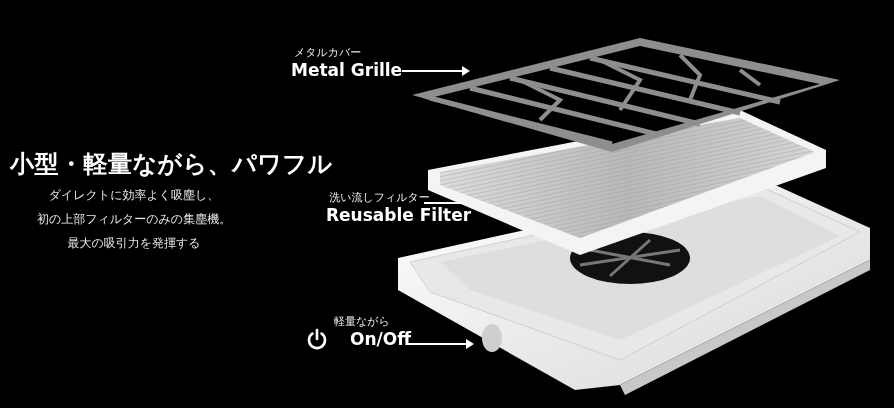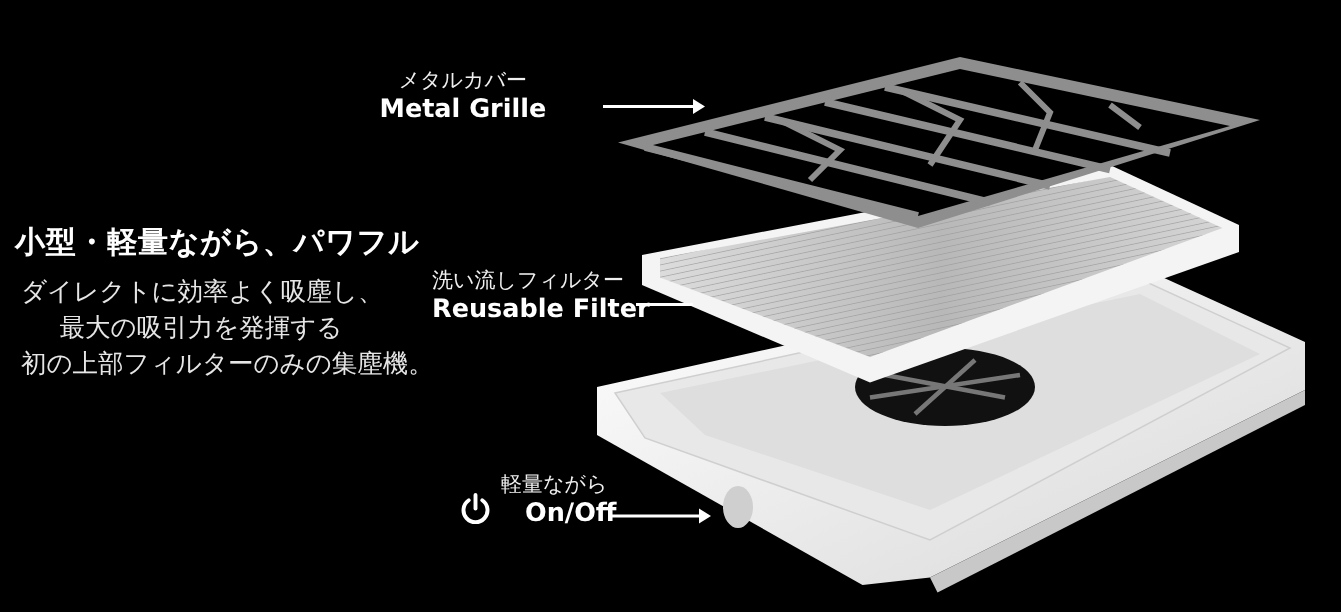--- a/index.html
+++ b/index.html
@@ -1,23 +1,23 @@
 <!DOCTYPE html>
 <html><head>
 <meta charset="utf-8">
 <style>
   html, body { margin:0; padding:0; background:#000; }
   body { width:894px; height:408px; position:relative; overflow:hidden; background:#000; color:#fff;
          font-family:"DejaVu Sans", sans-serif; }
-  .headline { position:absolute; left:10px; top:148px; font-size:20px; font-weight:bold; color:#fff; letter-spacing:0.5px; white-space:nowrap; }
-  .desc { position:absolute; left:14px; top:183px; width:240px; text-align:center; font-size:17px; line-height:24px; color:#e6e6e6; }
+  .headline { position:absolute; left:10px; top:148px; font-size:24px; font-weight:bold; color:#fff; letter-spacing:0.5px; white-space:nowrap; }
+  .desc { position:absolute; left:14px; top:183px; width:240px; text-align:center; font-size:12px; line-height:24px; color:#e6e6e6; }
   .desc div { white-space:nowrap; }
   .lbl { position:absolute; color:#fff; white-space:nowrap; }
-  .lbl .jp { font-size:14px; color:#f0f0f0; display:block; }
-  .lbl .en { font-family:"DejaVu Sans", sans-serif; font-weight:bold; font-size:17px; display:block; line-height:20px; }
+  .lbl .jp { font-size:11px; color:#f0f0f0; display:block; }
+  .lbl .en { font-family:"DejaVu Sans", sans-serif; font-weight:bold; font-size:17px; display:block; line-height:20px;margin-left:38px; }
   .arrow { position:absolute; height:2px; background:#fff; }
   .arrow::after { content:""; position:absolute; right:-2px; top:-4px; border-left:8px solid #fff; border-top:5px solid transparent; border-bottom:5px solid transparent; }
   .line { position:absolute; height:2px; background:#fff; }
   svg.product { position:absolute; left:0; top:0; }
 </style>
 </head>
 <body>
 
 <svg class="product" width="894" height="408" viewBox="0 0 894 408">
   <defs>
@@ -55,31 +55,31 @@
     <polygon points="412,95 640,38 840,80 612,152" fill="#8e8e8e"></polygon>
     <polygon points="430,98 640,46 820,84 612,144" fill="#000"></polygon>
     <path d="M430,98 L612,144 M470,88 L660,135 M510,78 L700,124 M550,68 L740,113 M590,58 L780,102" stroke="#8e8e8e" stroke-width="5" fill="none"></path>
     <path d="M520,80 L560,100 L540,120 M600,60 L640,80 L620,110 M680,55 L700,75 L690,100 M740,70 L760,85" stroke="#8e8e8e" stroke-width="4" fill="none"></path>
   </g>
 </svg>
 
 <div class="headline">小型・軽量ながら、パワフル</div>
 <div class="desc">
   <div>ダイレクトに効率よく吸塵し、</div>
+  <div>初の上部フィルターのみの集塵機。</div>
   <div>最大の吸引力を発揮する</div>
-  <div>初の上部フィルターのみの集塵機。</div>
 </div>
 
 <div class="lbl" style="left:253px;top:45px;text-align:center;">
   <span class="jp">メタルカバー</span>
   <span class="en">Metal Grille</span>
 </div>
 <div class="arrow" style="left:402px;top:70px;width:66px;"></div>
 
-<div class="lbl" style="left:288px;top:178px;text-align:left;">
+<div class="lbl" style="left:288px;top:190px;text-align:center;">
   <span class="jp">洗い流しフィルター</span>
   <span class="en">Reusable Filter</span>
 </div>
 <div class="line" style="left:424px;top:202px;width:38px;"></div>
 
 <div class="lbl" style="left:306px;top:314px;">
   <svg style="position:absolute;left:0;top:14px;" width="22" height="22" viewBox="0 0 22 22">
     <path d="M6.5,5.5 A8,8 0 1,0 15.5,5.5" fill="none" stroke="#fff" stroke-width="2.6" stroke-linecap="round"></path>
     <line x1="11" y1="2" x2="11" y2="11" stroke="#fff" stroke-width="2.6" stroke-linecap="round"></line>
   </svg>

